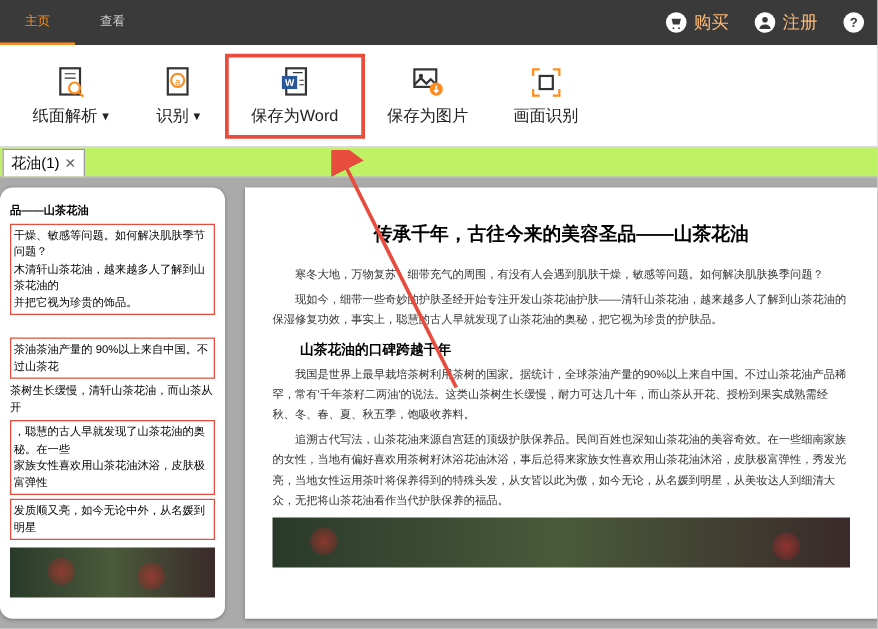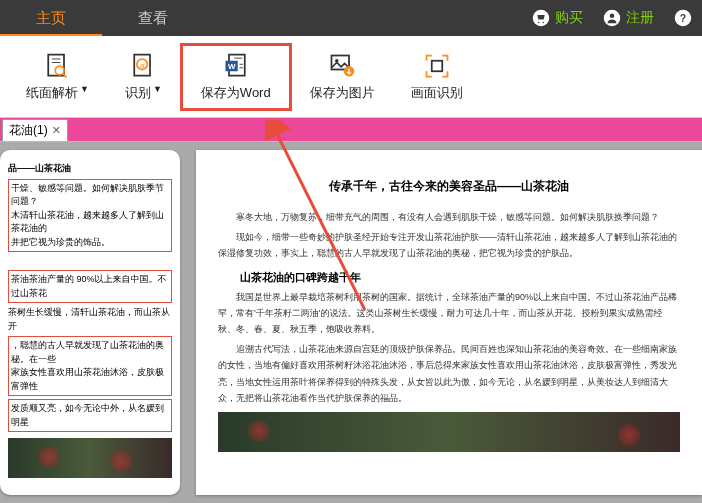--- a/index.html
+++ b/index.html
@@ -1,38 +1,38 @@
 <!DOCTYPE html>
 <html><head>
 <meta charset="utf-8">
 <style>
 * { margin: 0; padding: 0; box-sizing: border-box; }
 body { font-family: "Microsoft YaHei", sans-serif; font-size: 13px; background: #fff; width: 702px; height: 503px; overflow: hidden; position: relative; }
 .topbar { background: #3a3a3a; height: 36px; display: flex; align-items: center; color: #ccc; }
-.tab { padding: 0 36px; height: 36px; line-height: 36px; cursor: pointer; font-size: 15px; }
+.tab { padding: 0 20px; height: 36px; line-height: 36px; cursor: pointer; font-size: 10px; }
 .tab.active { color: #ff8c1a; border-bottom: 2px solid #ff8c1a; }
 .spacer { flex: 1; }
-.topbtn { display: flex; align-items: center; gap: 5px; padding: 0 10px; cursor: pointer; font-size: 14px; color: #84cc16; }
+.topbtn { display: flex; align-items: center; gap: 5px; padding: 0 10px; cursor: pointer; font-size: 14px; color: #fdba74; }
 .topbtn svg { width: 18px; height: 18px; }
 .toolbar { background: #fff; height: 82px; display: flex; align-items: center; border-bottom: 1px solid #ccc; padding: 0 8px; }
 .tool { display: flex; flex-direction: column; align-items: center; justify-content: center; padding: 6px 18px; cursor: pointer; position: relative; }
 .tool .icon { width: 28px; height: 28px; margin-bottom: 4px; }
-.tool .label { font-size: 13px; color: #222; display: flex; align-items: flex-start; gap: 2px; }
+.tool .label { font-size: 13px; color: #222; display: flex; align-items: center; gap: 2px; }
 .tool.highlighted { border: 3px solid #e74c3c; }
 .dropdown-arrow { font-size: 9px; }
-.tabstrip { background: #ec4899; border-bottom: 1px solid #bbb; height: 24px; display: flex; align-items: flex-end; padding-left: 2px; }
+.tabstrip { background: #bef264; border-bottom: 1px solid #bbb; height: 24px; display: flex; align-items: flex-end; padding-left: 2px; }
 .doctab { background: #fff; border: 1px solid #999; border-bottom: none; padding: 2px 6px; font-size: 12px; display: flex; align-items: center; gap: 4px; }
 .doctab .close { font-size: 11px; color: #666; cursor: pointer; }
 .content { display: flex; height: calc(503px - 36px - 82px - 24px); background: #aaa; }
 .page { background: #fff; margin: 8px; box-shadow: 0 1px 3px rgba(0,0,0,0.3); overflow: hidden; }
 .page.left { width: 180px; margin-left: 0; border-radius: 10px; }
 .page.right { flex: 1; margin-right: 0; padding: 28px 22px; }
 .page.left { padding: 12px 8px; font-size: 9px; line-height: 1.5; }
 .redbox { border: 1px solid #e74c3c; padding: 2px; margin: 3px 0; }
-.page.right .title { text-align: center; font-size: 12px; font-weight: bold; margin-bottom: 14px; }
+.page.right .title { text-align: center; font-size: 15px; font-weight: bold; margin-bottom: 14px; }
 .page.right p { font-size: 9px; line-height: 1.8; text-indent: 2em; color: #333; margin-bottom: 4px; }
 .page.right .subtitle { font-size: 11px; font-weight: bold; text-indent: 2em; margin: 8px 0 4px; }
 .arrow { position: absolute; top: 120px; left: 265px; pointer-events: none; z-index: 10; }
 .imgstrip { height: 40px; background: linear-gradient(90deg, #2a3a2a, #4a5a3a, #3a2a2a); margin-top: 6px; position: relative; overflow: hidden; }
 .imgstrip::before, .imgstrip::after { content: ''; position: absolute; width: 22px; height: 22px; border-radius: 50%; background: radial-gradient(circle, rgba(200,50,50,0.6), rgba(100,20,20,0.2)); }
 .imgstrip::before { top: 8px; left: 30px; }
 .imgstrip::after { top: 12px; right: 40px; }
 </style>
 </head>
 <body>

